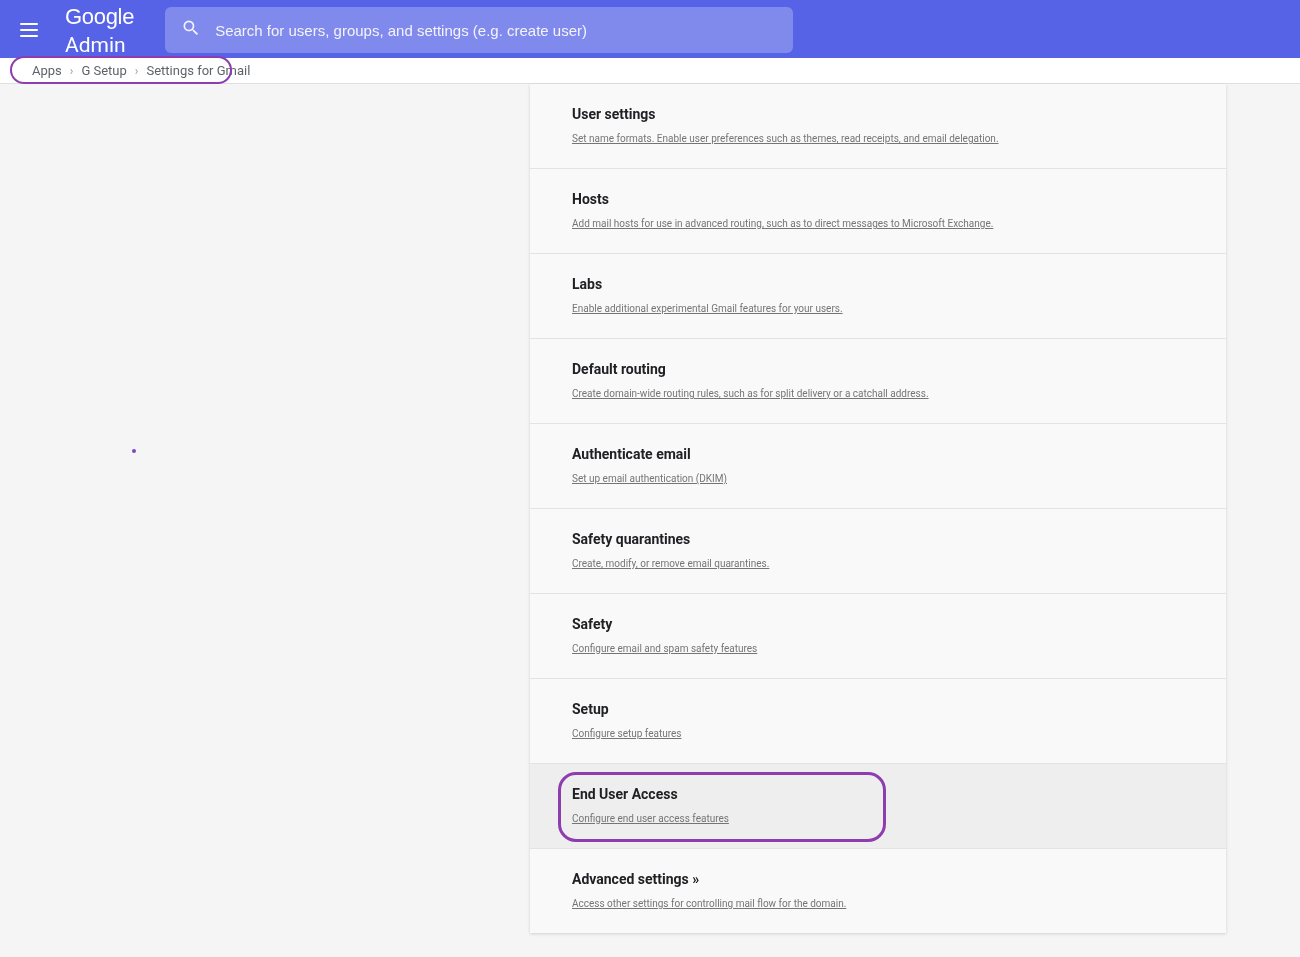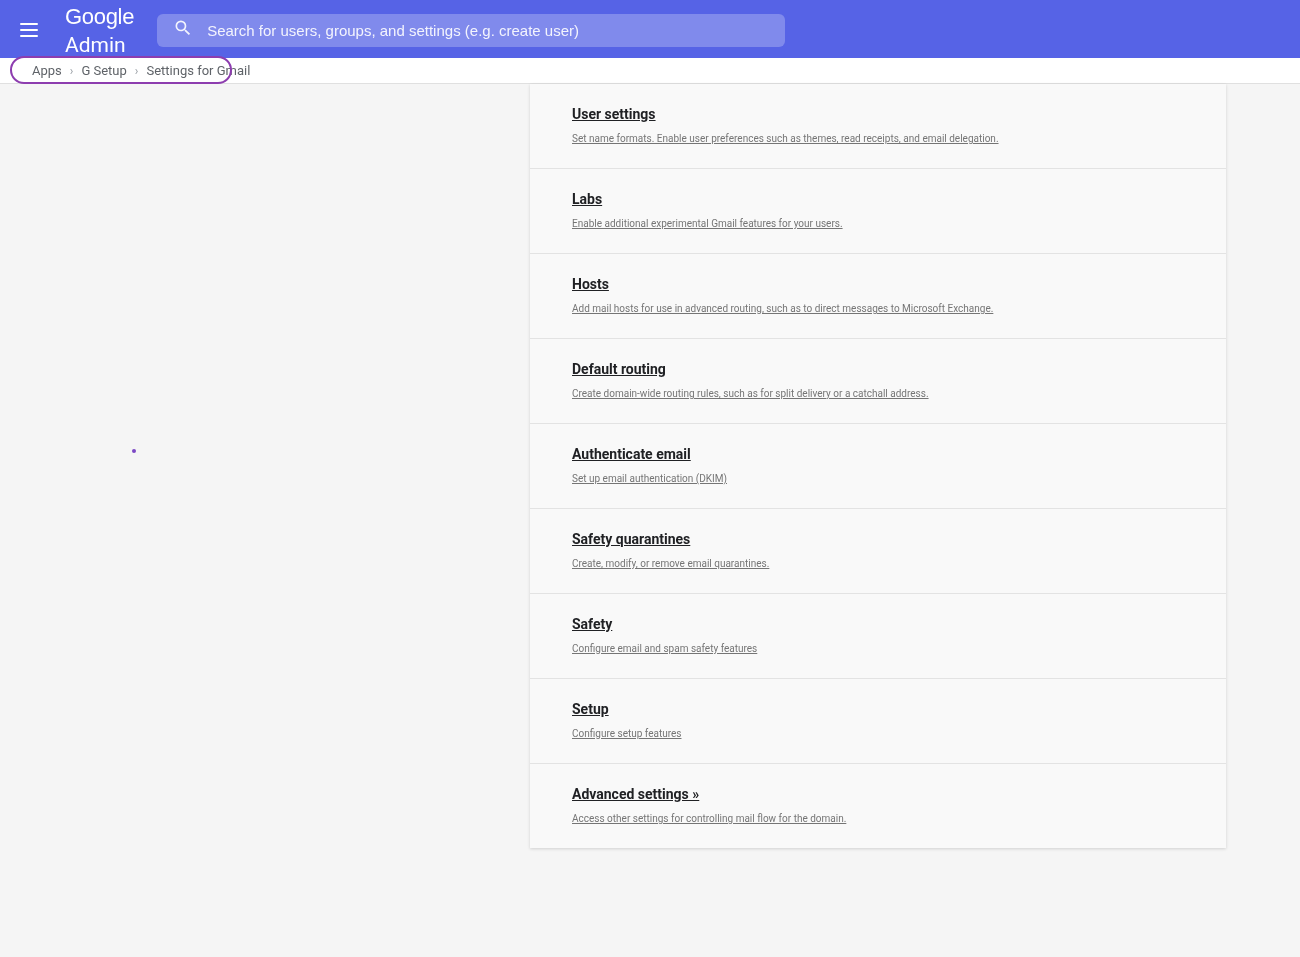--- a/index.html
+++ b/index.html
@@ -23,23 +23,23 @@
       width: 24px; height: 24px;
       display: flex; flex-direction: column;
       justify-content: center; gap: 4px;
       cursor: pointer;
     }
     .menu-btn span { display: block; height: 2px; width: 18px; background: #fff; border-radius: 1px; }
     .logo { color: #fff; font-size: 22px; display: flex; align-items: baseline; gap: 3px; flex-direction: column; }
     .logo-google { font-weight: 500; letter-spacing: -0.3px; font-family: 'Product Sans', Arial, sans-serif; }
     .logo-admin { font-weight: 400; font-size: 21px; margin-left: 3px; }
     .search-box {
-      margin-left: 8px;
+      margin-left: 16px;
       width: 628px;
-      height: 33px;
+      height: 46px;
       background: rgba(255,255,255,0.25);
       border-radius: 6px;
       display: flex;
       align-items: center;
       padding: 0 16px;
       gap: 14px;
     }
     .search-icon svg { width: 20px; height: 20px; fill: rgba(255,255,255,0.9); }
     .search-input {
       flex: 1; border: none; background: transparent; outline: none;
@@ -84,21 +84,21 @@
     .settings-item {
       background: #f9f9f9;
       border-top: 1px solid #e3e3e3;
       padding: 22px 42px;
       cursor: pointer;
       position: relative;
     }
     .settings-item:first-child { border-top: none; }
     .settings-item.highlighted { background: #eeeeee; }
     .item-title {
-      font-weight: 700; font-size: 14px; color: #202124; margin-bottom: 10px; text-decoration: underline;
+      font-weight: 700; font-size: 14px; color: #202124; margin-bottom: 10px;
     }
     .item-desc { font-size: 10px; color: #757575; line-height: 1.4; text-decoration: underline; }
     .highlight-ring {
       position: absolute;
       left: 28px;
       top: 8px;
       width: 328px;
       height: 70px;
       border: 3px solid #8d3daf;
       border-radius: 18px;
@@ -150,30 +150,30 @@
 <div class="content">
   <div class="stray-dot"></div>
   <div class="settings-list">
 
     <div class="settings-item">
       <div class="item-title">User settings</div>
       <div class="item-desc">Set name formats. Enable user preferences such as themes, read receipts, and email delegation.</div>
     </div>
 
     <div class="settings-item">
+      <div class="item-title">Hosts</div>
+      <div class="item-desc">Add mail hosts for use in advanced routing, such as to direct messages to Microsoft Exchange.</div>
+    </div>
+
+    <div class="settings-item">
       <div class="item-title">Labs</div>
       <div class="item-desc">Enable additional experimental Gmail features for your users.</div>
     </div>
 
     <div class="settings-item">
-      <div class="item-title">Hosts</div>
-      <div class="item-desc">Add mail hosts for use in advanced routing, such as to direct messages to Microsoft Exchange.</div>
-    </div>
-
-    <div class="settings-item">
       <div class="item-title">Default routing</div>
       <div class="item-desc">Create domain-wide routing rules, such as for split delivery or a catchall address.</div>
     </div>
 
     <div class="settings-item">
       <div class="item-title">Authenticate email</div>
       <div class="item-desc">Set up email authentication (DKIM)</div>
     </div>
 
     <div class="settings-item">
@@ -184,20 +184,25 @@
     <div class="settings-item">
       <div class="item-title">Safety</div>
       <div class="item-desc">Configure email and spam safety features</div>
     </div>
 
     <div class="settings-item">
       <div class="item-title">Setup</div>
       <div class="item-desc">Configure setup features</div>
     </div>
 
+    <div class="settings-item highlighted">
+      <div class="highlight-ring"></div>
+      <div class="item-title">End User Access</div>
+      <div class="item-desc">Configure end user access features</div>
+    </div>
 
     <div class="settings-item">
       <div class="item-title">Advanced settings »</div>
       <div class="item-desc">Access other settings for controlling mail flow for the domain.</div>
     </div>
 
   </div>
 </div>
 
 </body></html>

